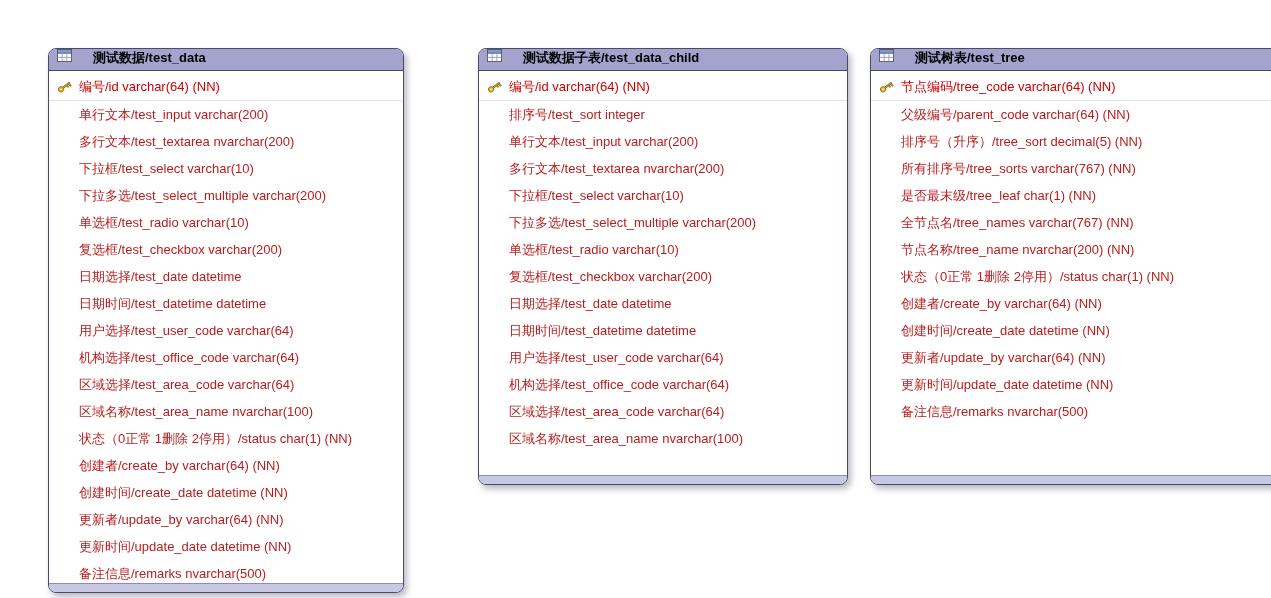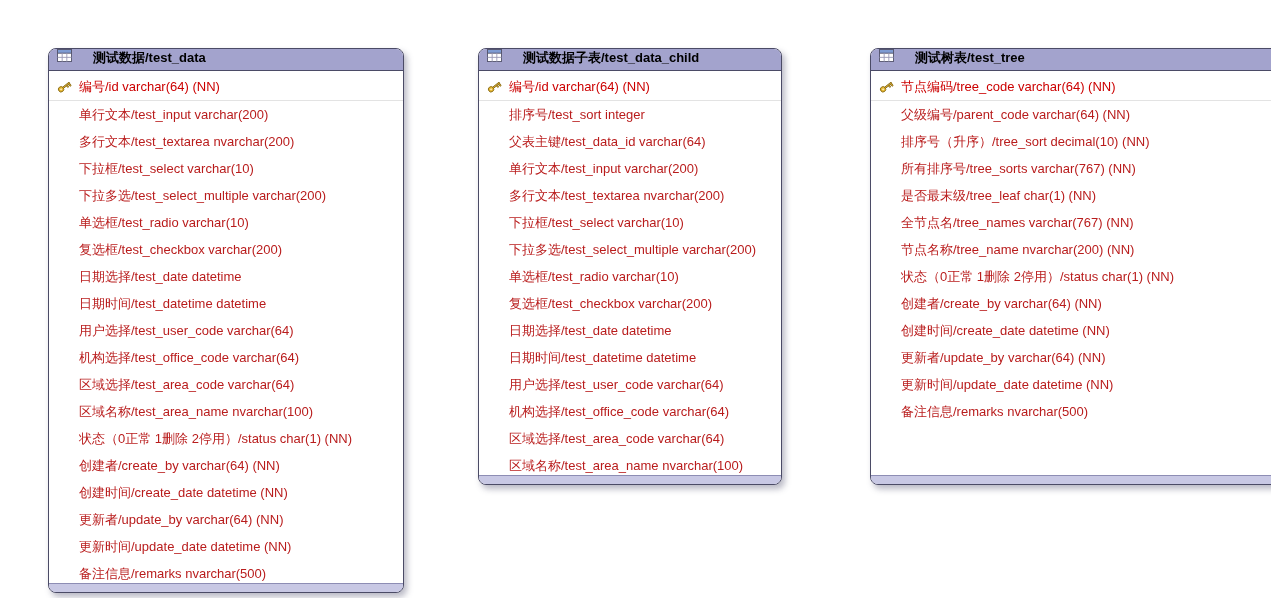--- a/index.html
+++ b/index.html
@@ -14,21 +14,21 @@
   .table-card {
     position: absolute;
     display: flex; flex-direction: column;
     background: #ffffff;
     border: 1.5px solid var(--card-border, #4b4b66);
     border-radius: 8px;
     box-shadow: 3px 4px 6px rgba(80, 80, 110, 0.40);
     overflow: hidden;
   }
   .pos-0 { left: 48px;  top: 48px; width: 356px; height: 545px; }
-  .pos-1 { left: 478px; top: 48px; width: 304px; height: 437px; }
+  .pos-1 { left: 478px; top: 48px; width: 370px; height: 437px; }
   .pos-2 { left: 870px; top: 48px; width: 469px; height: 437px; }
 
   .table-header {
     flex: 0 0 22px;
     background: var(--header-bg, #a3a3cd);
     border-bottom: 1px solid var(--card-border, #4b4b66);
     display: flex; align-items: flex-start; gap: 21px;
     padding: 0 8px;
   }
   .table-title {
@@ -256,26 +256,20 @@
     <span class="field-label">编号/id varchar(64) (NN)</span>
   </div>
 
   <div class="field-row">
     <span class="row-gutter">
       
     </span>
     <span class="field-label">排序号/test_sort integer</span>
   </div>
 
-  <div class="field-row">
-    <span class="row-gutter">
-      
-    </span>
-    <span class="field-label">父表主键/test_data_id varchar(64)</span>
-  </div>
 
   <div class="field-row">
     <span class="row-gutter">
       
     </span>
     <span class="field-label">单行文本/test_input varchar(200)</span>
   </div>
 
   <div class="field-row">
     <span class="row-gutter">
@@ -393,21 +387,21 @@
       
     </span>
     <span class="field-label">父级编号/parent_code varchar(64) (NN)</span>
   </div>
 
 
   <div class="field-row">
     <span class="row-gutter">
       
     </span>
-    <span class="field-label">排序号（升序）/tree_sort decimal(10) (NN)</span>
+    <span class="field-label">排序号（升序）/tree_sort decimal(5) (NN)</span>
   </div>
 
   <div class="field-row">
     <span class="row-gutter">
       
     </span>
     <span class="field-label">所有排序号/tree_sorts varchar(767) (NN)</span>
   </div>
 
   <div class="field-row">

